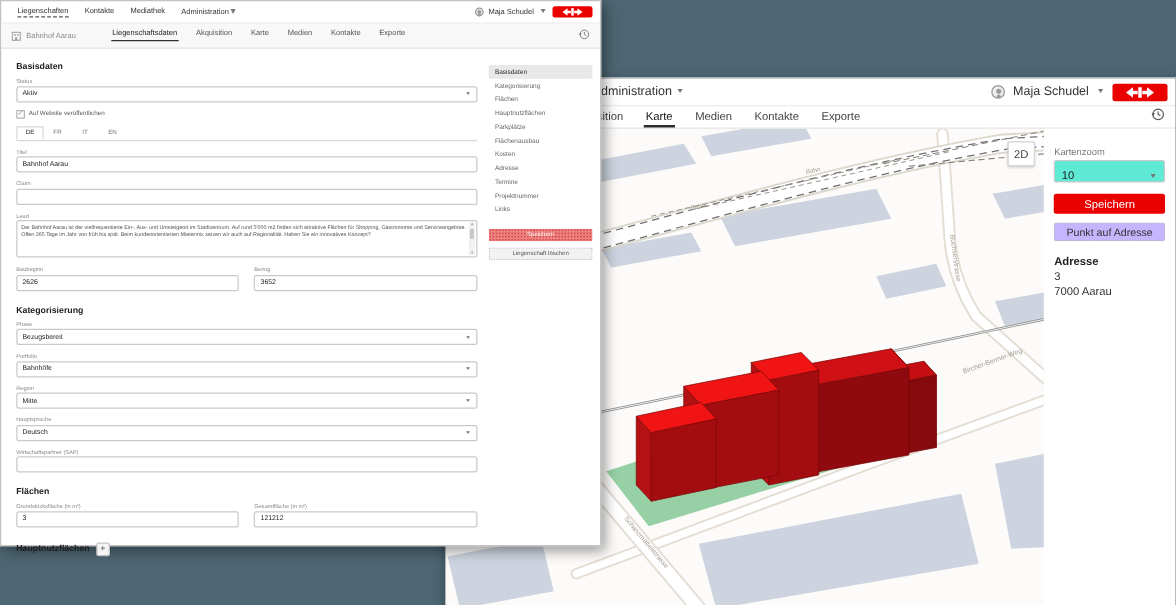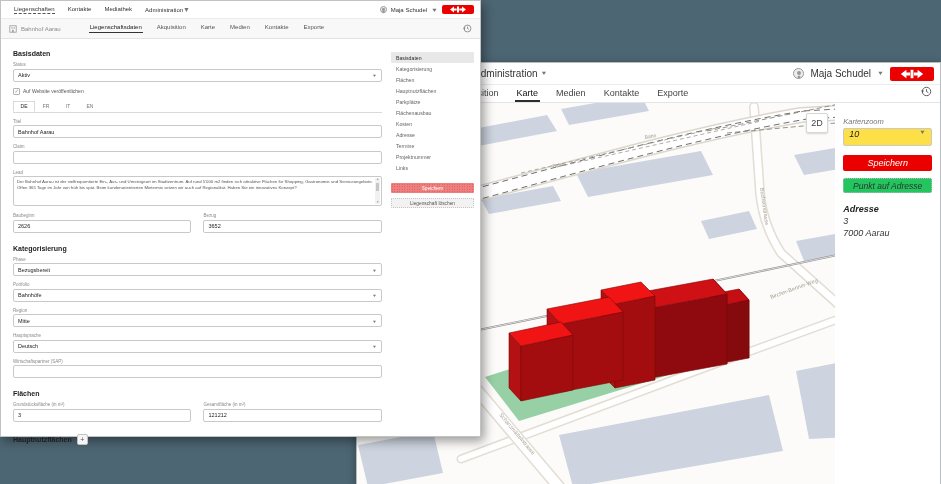--- a/index.html
+++ b/index.html
@@ -23,25 +23,25 @@
   #win-map .sbb-btn { width:44px; height:14px; }
 
   #win-map .tabbar { height:18px; display:flex; align-items:flex-end; gap:14px; border-bottom:1px solid #e4e4e4; font-size:9px; color:#444; padding-left:62px; white-space:nowrap; }
   .tab { padding:0 2px 4px 2px; cursor:pointer; }
   .tab.active { color:#111; border-bottom:2px solid #2d2d2d; padding-bottom:2px; }
   #win-map .tabbar .hist-right { margin-left:auto; margin-right:8px; padding-bottom:3px; }
 
   #win-map .content { display:flex; height:381px; }
   #map-area { position:relative; width:480px; height:381px; overflow:hidden; }
   #btn-2d { position:absolute; left:449px; top:10px; width:22px; height:20px; background:#fff; border:1px solid #d6d6d6; border-radius:2px; font-size:9px; color:#444; display:flex; align-items:center; justify-content:center; box-shadow:0 1px 2px rgba(0,0,0,.15); cursor:pointer; }
-  #map-panel { width:105px; padding:14px 8px 0 8px; background:#fff;font-style:italic; }
+  #map-panel { width:105px; padding:14px 8px 0 8px; background:#fff; }
   #map-panel .lbl { font-size:7.5px; color:#777; margin-bottom:2px; }
-  .sel { height:18px; border:1px solid #c9c9c9; border-radius:2px; display:flex; align-items:flex-start; justify-content:space-between; padding:0 5px; font-size:9px; color:#222; cursor:pointer; background:#fde047; }
+  .sel { height:18px; border:1px solid #c9c9c9; border-radius:2px; display:flex; align-items:flex-end; justify-content:space-between; padding:0 5px; font-size:9px; color:#222; cursor:pointer; background:#5eead4; }
   #map-panel .btn-red { margin-top:9px; height:16px; background:#eb0000; color:#fff; font-size:9px; display:flex; align-items:center; justify-content:center; border-radius:2px; cursor:pointer; }
-  #map-panel .btn-gray { margin-top:7px; height:15px; background:#22c55e; border:1px dotted #bdbdbd; color:#333; font-size:8.5px; display:flex; align-items:center; justify-content:center; border-radius:2px; cursor:pointer; }
+  #map-panel .btn-gray { margin-top:7px; height:15px; background:#c4b5fd; border:1px dotted #bdbdbd; color:#333; font-size:8.5px; display:flex; align-items:center; justify-content:center; border-radius:2px; cursor:pointer; }
   #map-panel .addr-title { margin-top:11px; font-size:9px; font-weight:bold; color:#222; }
   #map-panel .addr-line { font-size:9px; color:#333; margin-top:2px; }
 
   
   #win-form { left:0; top:0; width:481px; height:437px; border:1px solid #c2c2c2; box-shadow:3px 4px 10px rgba(0,0,0,.4); z-index:5; }
   #win-form .navbar { height:18px; display:flex; align-items:center; border-bottom:1px solid #ececec; font-size:6px; color:#333; padding-left:13px; }
   #win-form .nav-items { display:flex; gap:13px; }
   #win-form .nav-item.active { border-bottom:1px dashed #555; padding-bottom:1px; }
   #win-form .nav-right { margin-left:auto; display:flex; align-items:center; gap:4px; padding-right:6px; }
   #win-form .avatar { width:7px; height:7px; }

